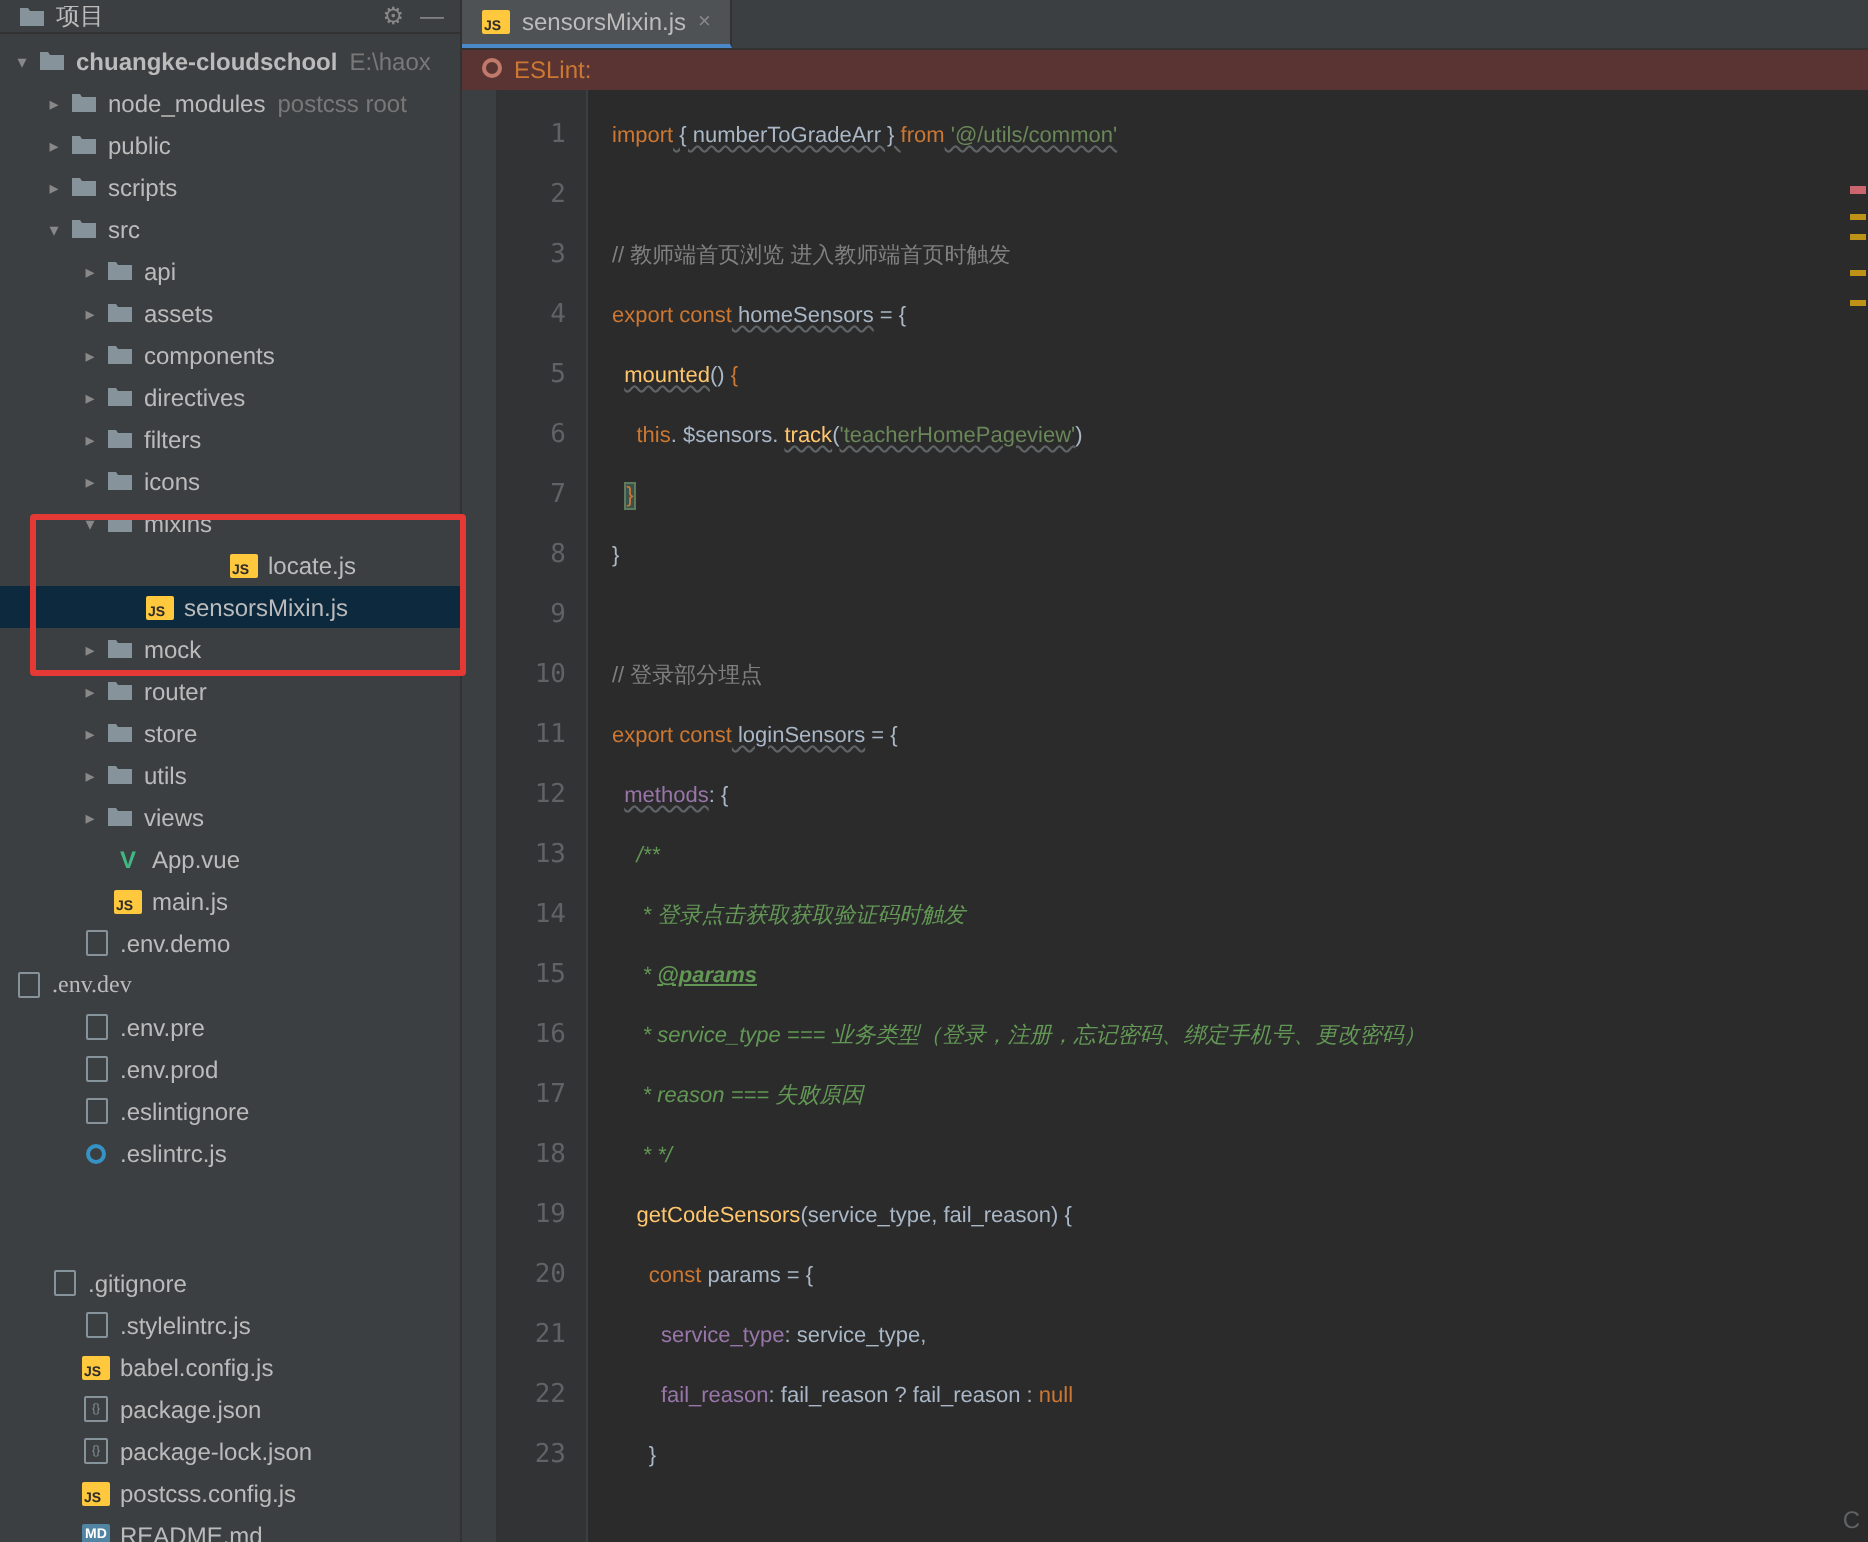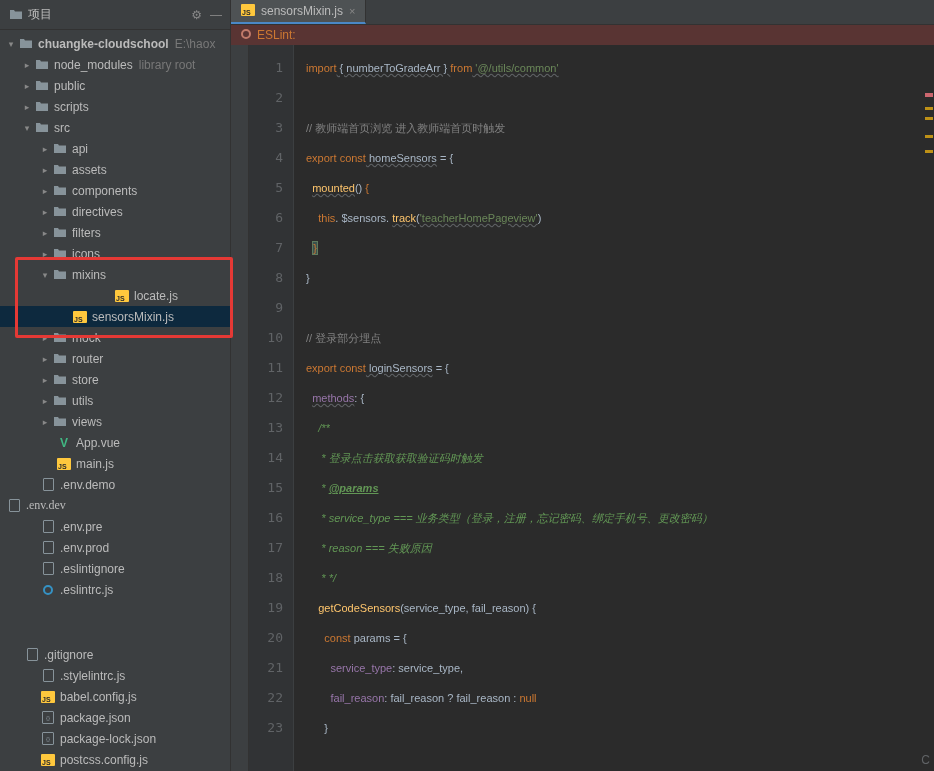--- a/index.html
+++ b/index.html
@@ -16,21 +16,21 @@
 }
 .top-container { display: flex; flex: 1; overflow: hidden; }
 .sidebar {
   width: 231px;
   background: #3c3f41;
   display: flex;
   flex-direction: column;
   border-right: 1px solid #323232;
 }
 .sidebar-header {
-  height: 30px;
+  height: 17px;
   background: #3c3f41;
   border-bottom: 1px solid #323232;
   display: flex;
   align-items: center;
   padding: 0 8px;
   color: #bbbbbb;
 }
 .sidebar-title { flex: 1; font-size: 12px; }
 .sidebar-header-icons { display: flex; gap: 8px; color: #888; }
 .tree {
@@ -229,21 +229,21 @@
         <span class="tree-note">E:\haox</span>
       </div>
       <div class="tree-row" style="padding-left:22px;">
         <span class="arrow">▸</span>
         <span class="tree-icon">
             <svg class="folder" viewBox="0 0 14 11">
               <path class="folder-icon-svg" d="M1 1h4l1 1.5h7v7.5H1z"></path>
             </svg>
           </span>
         <span class="tree-label">node_modules</span>
-        <span class="tree-note">library root</span>
+        <span class="tree-note">postcss root</span>
       </div>
       <div class="tree-row" style="padding-left:22px;">
           <span class="arrow">▸</span>
           <span class="tree-icon">
             <svg class="folder" viewBox="0 0 14 11">
               <path class="folder-icon-svg" d="M1 1h4l1 1.5h7v7.5H1z"></path>
             </svg>
           </span>
           <span class="tree-label">public</span>
         </div>

